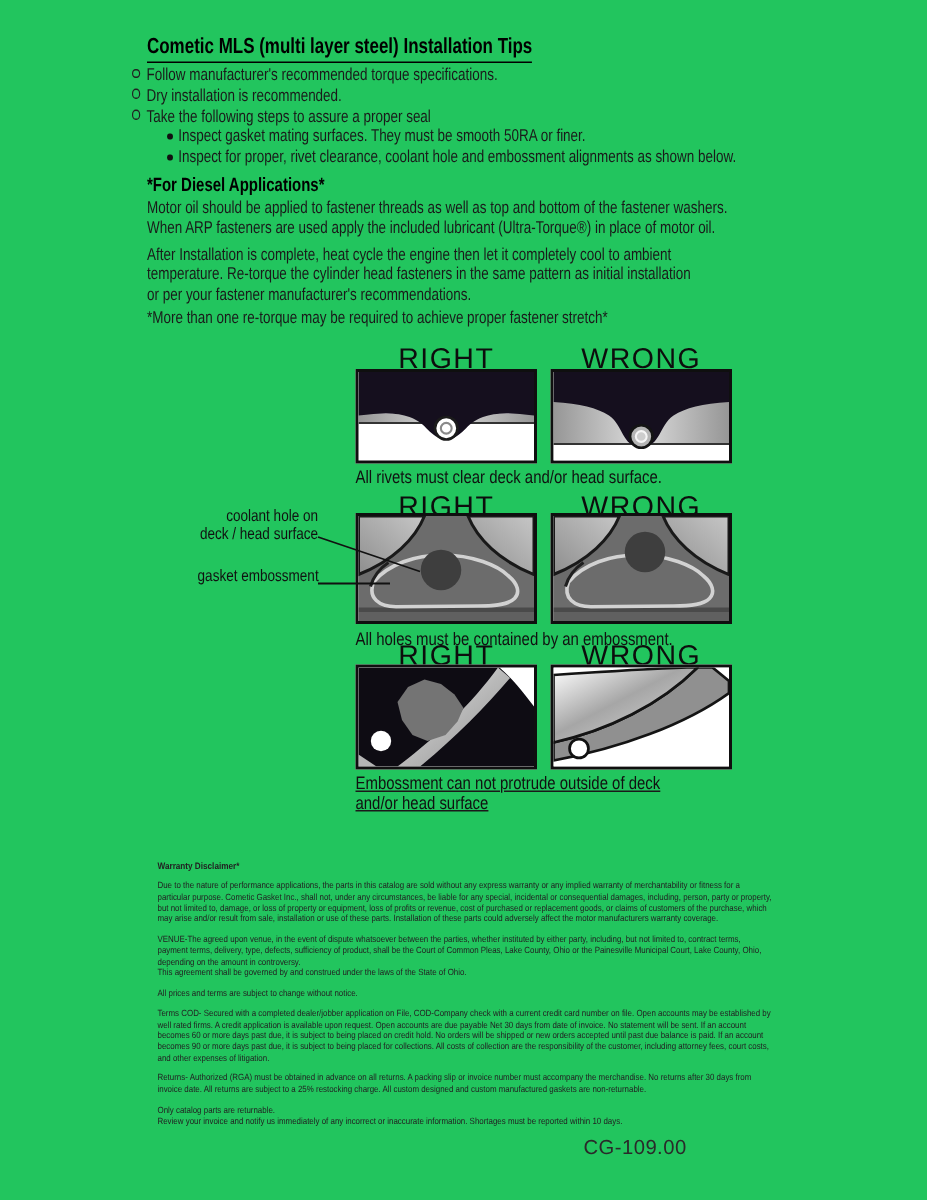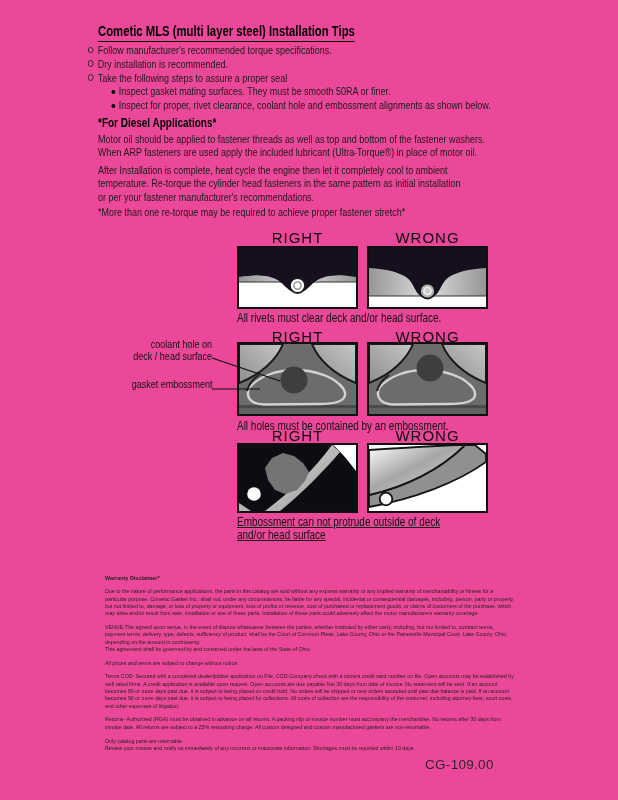--- a/index.html
+++ b/index.html
@@ -1,51 +1,51 @@
 <!DOCTYPE html>
 <html><head>
 <meta charset="utf-8">
 <style>
   html,body{margin:0;padding:0;background:#e8e8e8;}
-  #page{position:relative;width:618px;height:800px;background:#ec4899;margin:0 auto;
+  #page{position:relative;width:618px;height:800px;background:#22c55e;margin:0 auto;
         font-family:"Liberation Sans", sans-serif;color:#1a1a1a;overflow:hidden;}
   .abs{position:absolute;}
   .cond{transform:scaleX(0.78);transform-origin:0 0;}
 
   .title{font-size:14.5px;font-weight:bold;color:#000;border-bottom:1.6px solid #000;
          padding-bottom:2px;display:inline-block;white-space:nowrap;}
 
   .bullets{font-size:11.5px;line-height:13.8px;color:#1a1a1a;width:700px;}
   .b-row{display:flex;align-items:baseline;white-space:nowrap;}
   .b-row.sub{margin-left:30px;}
   .marker-o{width:4.5px;height:4.5px;border:1.1px solid #222;border-radius:50%;
             flex:0 0 auto;margin-right:6px;position:relative;top:-1px;}
   .marker-f{width:4.5px;height:4.5px;background:#111;border-radius:50%;
             flex:0 0 auto;margin-right:5px;position:relative;top:-1px;}
 
   .h2{font-size:12.8px;font-weight:bold;color:#000;white-space:nowrap;}
   .body-line{font-size:11.5px;line-height:13.4px;white-space:nowrap;}
 
-  .dlabel{width:121px;text-align:center;font-size:15px;letter-spacing:1px;color:#0d0d0d;
+  .dlabel{width:121px;text-align:center;font-size:19px;letter-spacing:1px;color:#0d0d0d;
           white-space:nowrap;}
   .dbox{border:2px solid #0f0f0f;box-sizing:border-box;background:#fff;}
   .dbox svg{display:block;}
   .caption{font-size:12px;line-height:12.5px;color:#111;white-space:nowrap;
            transform:scaleX(0.83);transform-origin:0 0;}
 
   .side-label{font-size:11px;line-height:11.5px;color:#111;text-align:right;
               transform:scaleX(0.82);transform-origin:100% 0;white-space:nowrap;}
 
   .disc{width:466px;transform:scaleX(0.88);transform-origin:0 0;color:#222;
         font-size:6px;line-height:7.3px;}
   .disc .dh{font-weight:bold;margin:0 0 7px 0;font-size:6.2px;}
   .disc p{margin:0 0 6.5px 0;}
   .disc p.tight{margin:0;}
 
-  .code{font-size:13.5px;color:#2a2a2a;letter-spacing:0.3px;white-space:nowrap;margin-left:36px;}
+  .code{font-size:13.5px;color:#2a2a2a;letter-spacing:0.3px;white-space:nowrap;}
 </style>
 </head>
 <body>
 
 <div id="page">
 
   <div class="abs cond" style="left:98px;top:22px;">
     <span class="title">Cometic MLS (multi layer steel) Installation Tips</span>
   </div>
 

